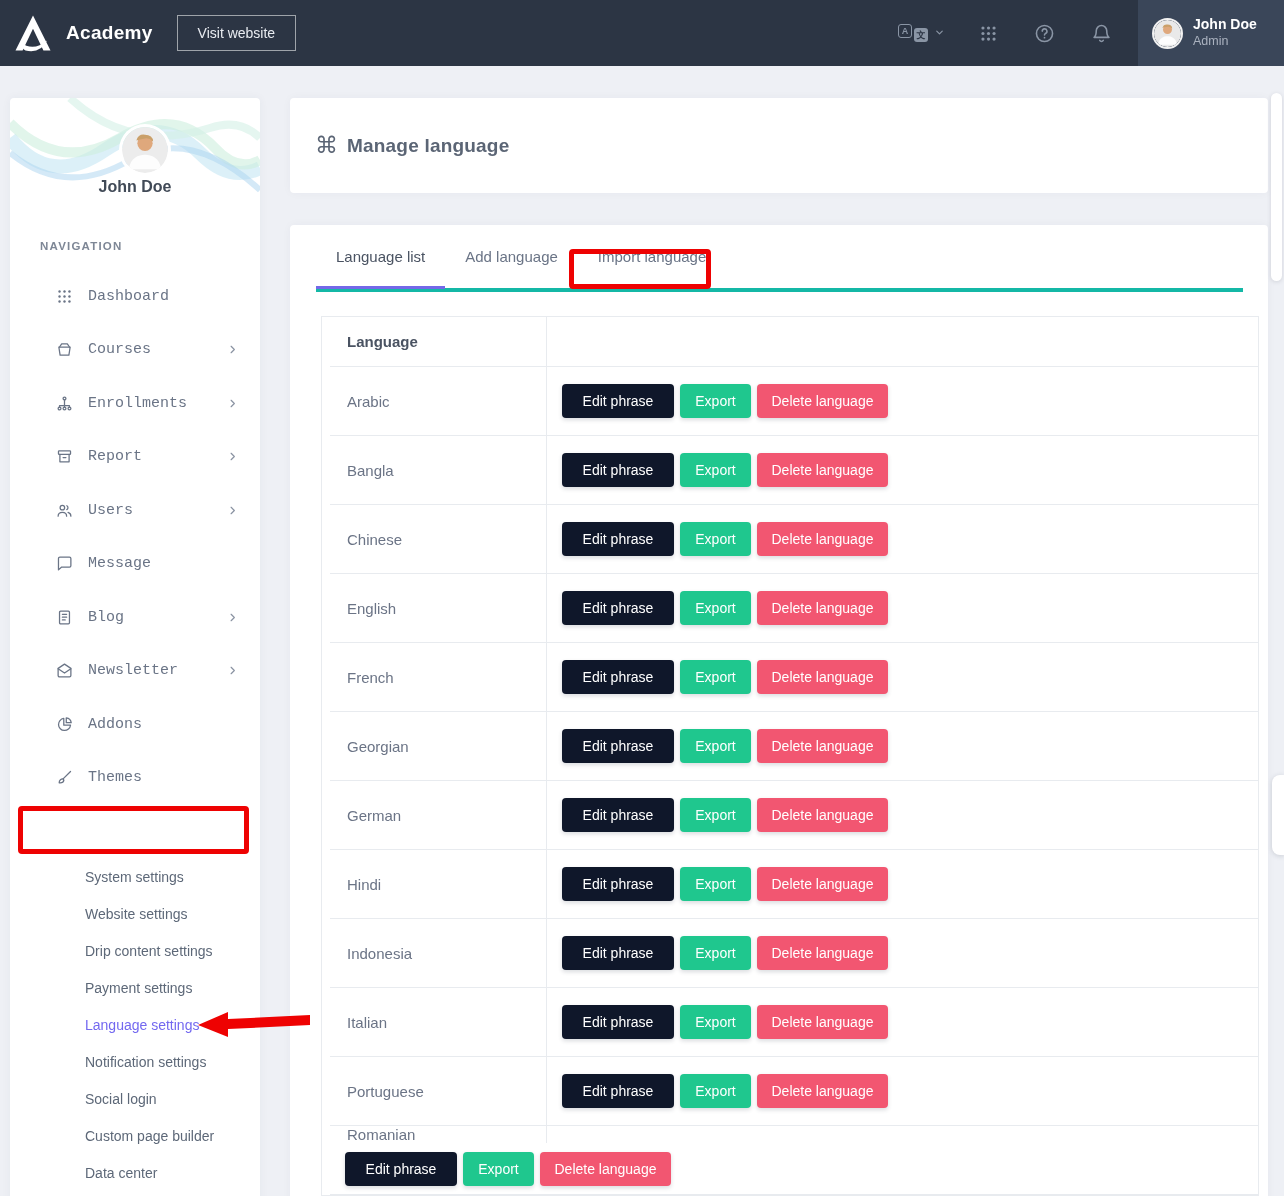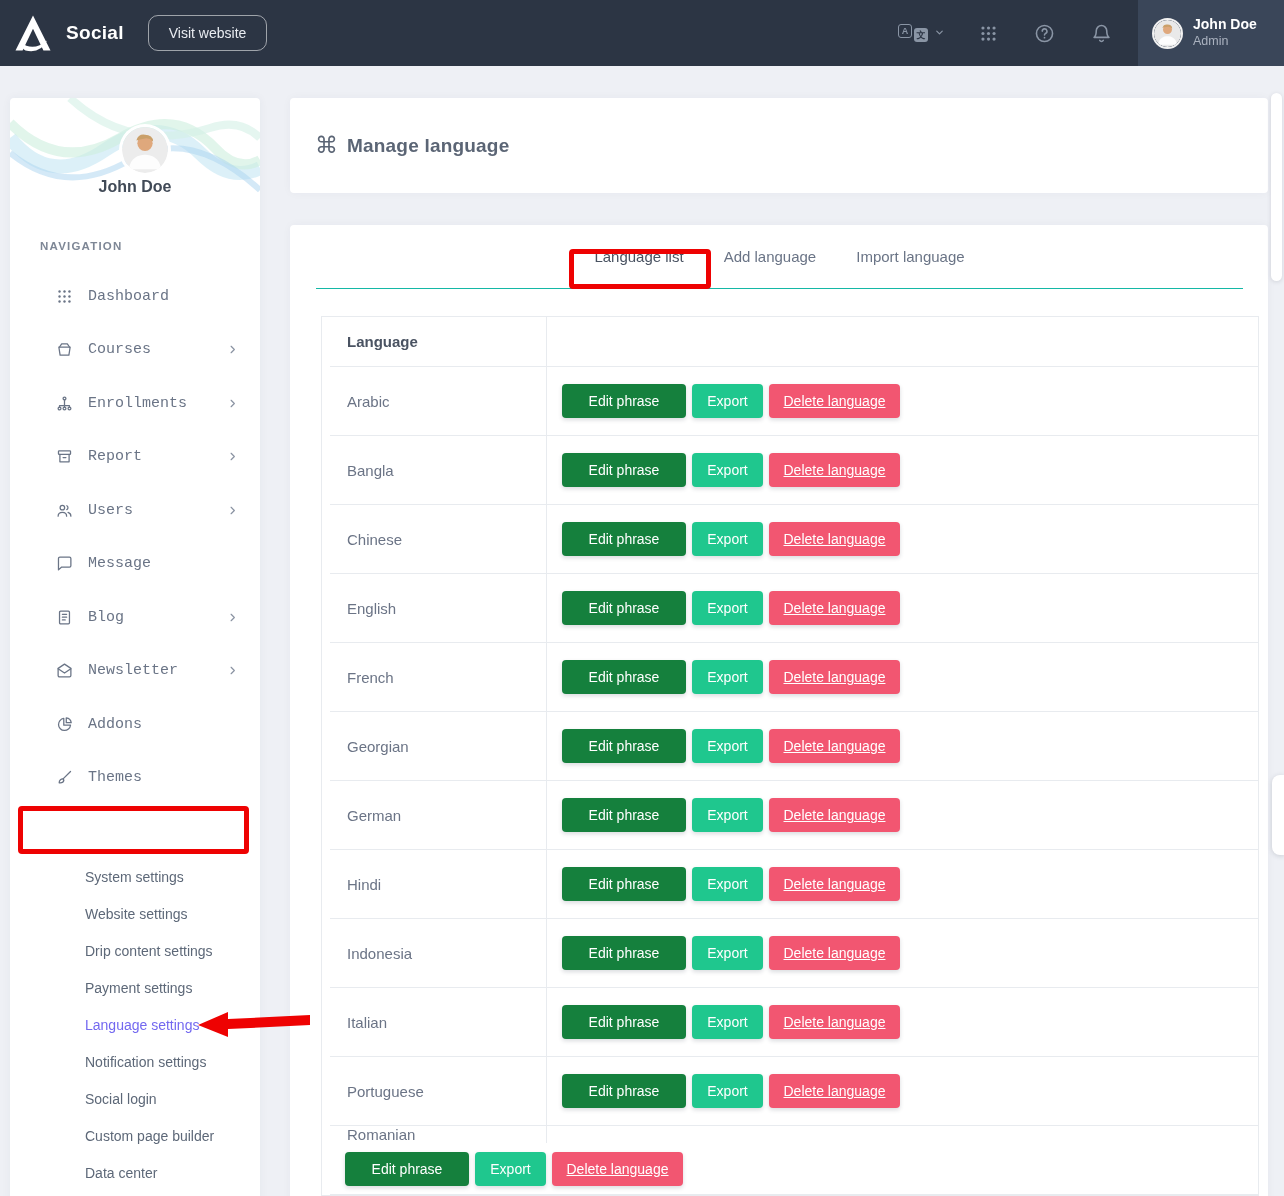--- a/index.html
+++ b/index.html
@@ -12,21 +12,21 @@
   }
   
   .topbar {
     position:absolute; left:0; top:0; width:1284px; height:66px;
     background:#2c3544; display:flex; align-items:center; z-index:5;
   }
   .logo-wrap { width:66px; height:66px; display:flex; align-items:center; justify-content:center; }
   .brand { color:#fff; font-size:19px; font-weight:700; letter-spacing:.3px; margin-right:24px; }
   .visit-btn {
     background:transparent; color:#e9ecf1; font-size:14px;
-    border:1px solid rgba(255,255,255,.55); border-radius:10px;
+    border:1px solid rgba(255,255,255,.55); border-radius:0;
     padding:9px 20px; cursor:pointer; font-family:inherit;
   }
   .topbar-right { margin-left:auto; display:flex; align-items:center; height:66px; }
   .tb-icon { color:#8a95a5; display:flex; align-items:center; justify-content:center; cursor:pointer; }
   .lang-switch { display:flex; align-items:flex-start; margin-right:34px; cursor:pointer; }
   .lang-a, .lang-b {
     width:14px; height:14px; border-radius:3px; font-size:9px; font-weight:700;
     display:flex; align-items:center; justify-content:center;
   }
   .lang-a { border:1.5px solid #8a95a5; color:#8a95a5; }
@@ -75,38 +75,38 @@
     background:#fff; border-radius:4px; box-shadow:0 0 10px rgba(40,50,70,.04);
     display:flex; align-items:center; padding-left:25px;
   }
   .cmd-glyph { font-size:23px; color:#5b6575; margin-right:9px; line-height:1; }
   .page-title { font-size:19px; font-weight:600; color:#5b6575; letter-spacing:.2px; }
 
   .content-card {
     position:absolute; left:290px; top:225px; width:978px; height:1005px;
     background:#fff; border-radius:4px; box-shadow:0 0 10px rgba(40,50,70,.04);
   }
-  .tabs { margin:0 25px 10px 26px; display:flex; border-bottom:1px solid #14b8a6;justify-content:center; }
+  .tabs { margin:0 25px 10px 26px; display:flex; border-bottom:4px solid #14b8a6; }
   .tab {
     padding:0 20px; height:64px; line-height:64px; font-size:15px;
     color:#6a7486; cursor:pointer; border-bottom:3px solid transparent; margin-bottom:-1px;
   }
   .tab.active { color:#4a5362; border-bottom-color:#7468e8; }
 
   .lang-table { position:absolute; left:31px; top:91px; width:938px; border:1px solid #e8ebef;padding-left:8px; }
   .t-head { display:flex; height:50px; border-bottom:1px solid #e8ebef; font-weight:700; color:#4a5362; font-size:15px; }
   .t-row { display:flex; height:69px; border-bottom:1px solid #e8ebef; }
   .t-row:last-child { border-bottom:1px solid #e8ebef;flex-direction:column; }
   .c-lang { width:217px; border-right:1px solid #e8ebef; display:flex; align-items:center; padding-left:17px; font-size:15px; color:#6b7486; }
   .c-opt { flex:1; display:flex; align-items:center; padding-left:15px; }
   .t-head .c-lang, .t-head .c-opt { color:#4a5362; }
   .btn { border:none; border-radius:4px; height:34px; color:#fff; font-size:14px; font-family:inherit; cursor:pointer; box-shadow:0 2px 4px rgba(50,60,80,.18); }
-  .btn-edit   { width:124px; background:#15803d; margin-right:6px; }
+  .btn-edit   { width:112px; background:#0f172a; margin-right:6px; }
   .btn-export { width:71px;  background:#1fc78e; margin-right:6px; }
-  .btn-delete { width:131px; background:#f25671;text-decoration:underline; }
+  .btn-delete { width:131px; background:#f25671; }
 
   
   .scroll-thumb {
     position:absolute; left:1271px; top:93px; width:11px; height:188px;
     background:#fff; border-radius:6px; box-shadow:0 1px 4px rgba(40,50,70,.15); z-index:6;
   }
   .float-tab {
     position:absolute; left:1272px; top:775px; width:12px; height:80px;
     background:#fff; border-radius:8px 0 0 8px; box-shadow:0 1px 5px rgba(40,50,70,.18); z-index:6;
   }
@@ -122,21 +122,21 @@
 </head>
 <body>
 
 <div class="topbar">
   <div class="logo-wrap">
     <svg width="40" height="42" viewBox="0 0 48 48">
       <path d="M24 3 L45 45 H36.5 L24 19 L11.5 45 H3 Z" fill="#fff"></path>
       <path d="M9 35 Q24 47 41 33 Q33 49 15 45 Q10 42 9 35 Z" fill="#fff"></path>
     </svg>
   </div>
-  <div class="brand">Social</div>
+  <div class="brand">Academy</div>
   <button class="visit-btn">Visit website</button>
 
   <div class="topbar-right">
     <div class="tb-icon lang-switch">
       <span class="lang-a">A</span>
       <span class="lang-b">文</span>
       <span class="lang-caret">
         <svg width="11" height="11" viewBox="0 0 24 24" fill="none" stroke="currentColor" stroke-width="2.6" stroke-linecap="round" stroke-linejoin="round">
             <polyline points="6 9 12 15 18 9"></polyline>
           </svg>

